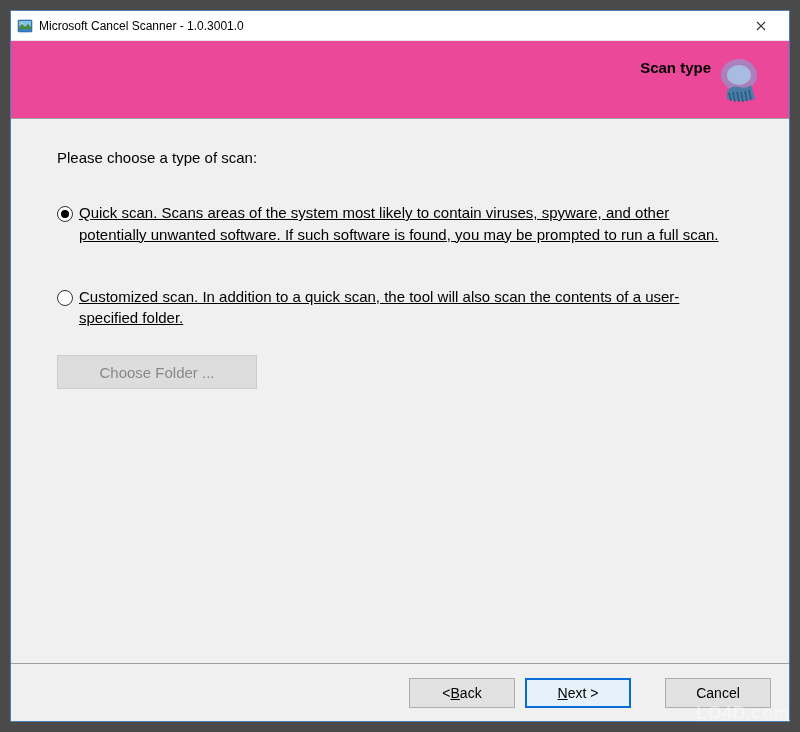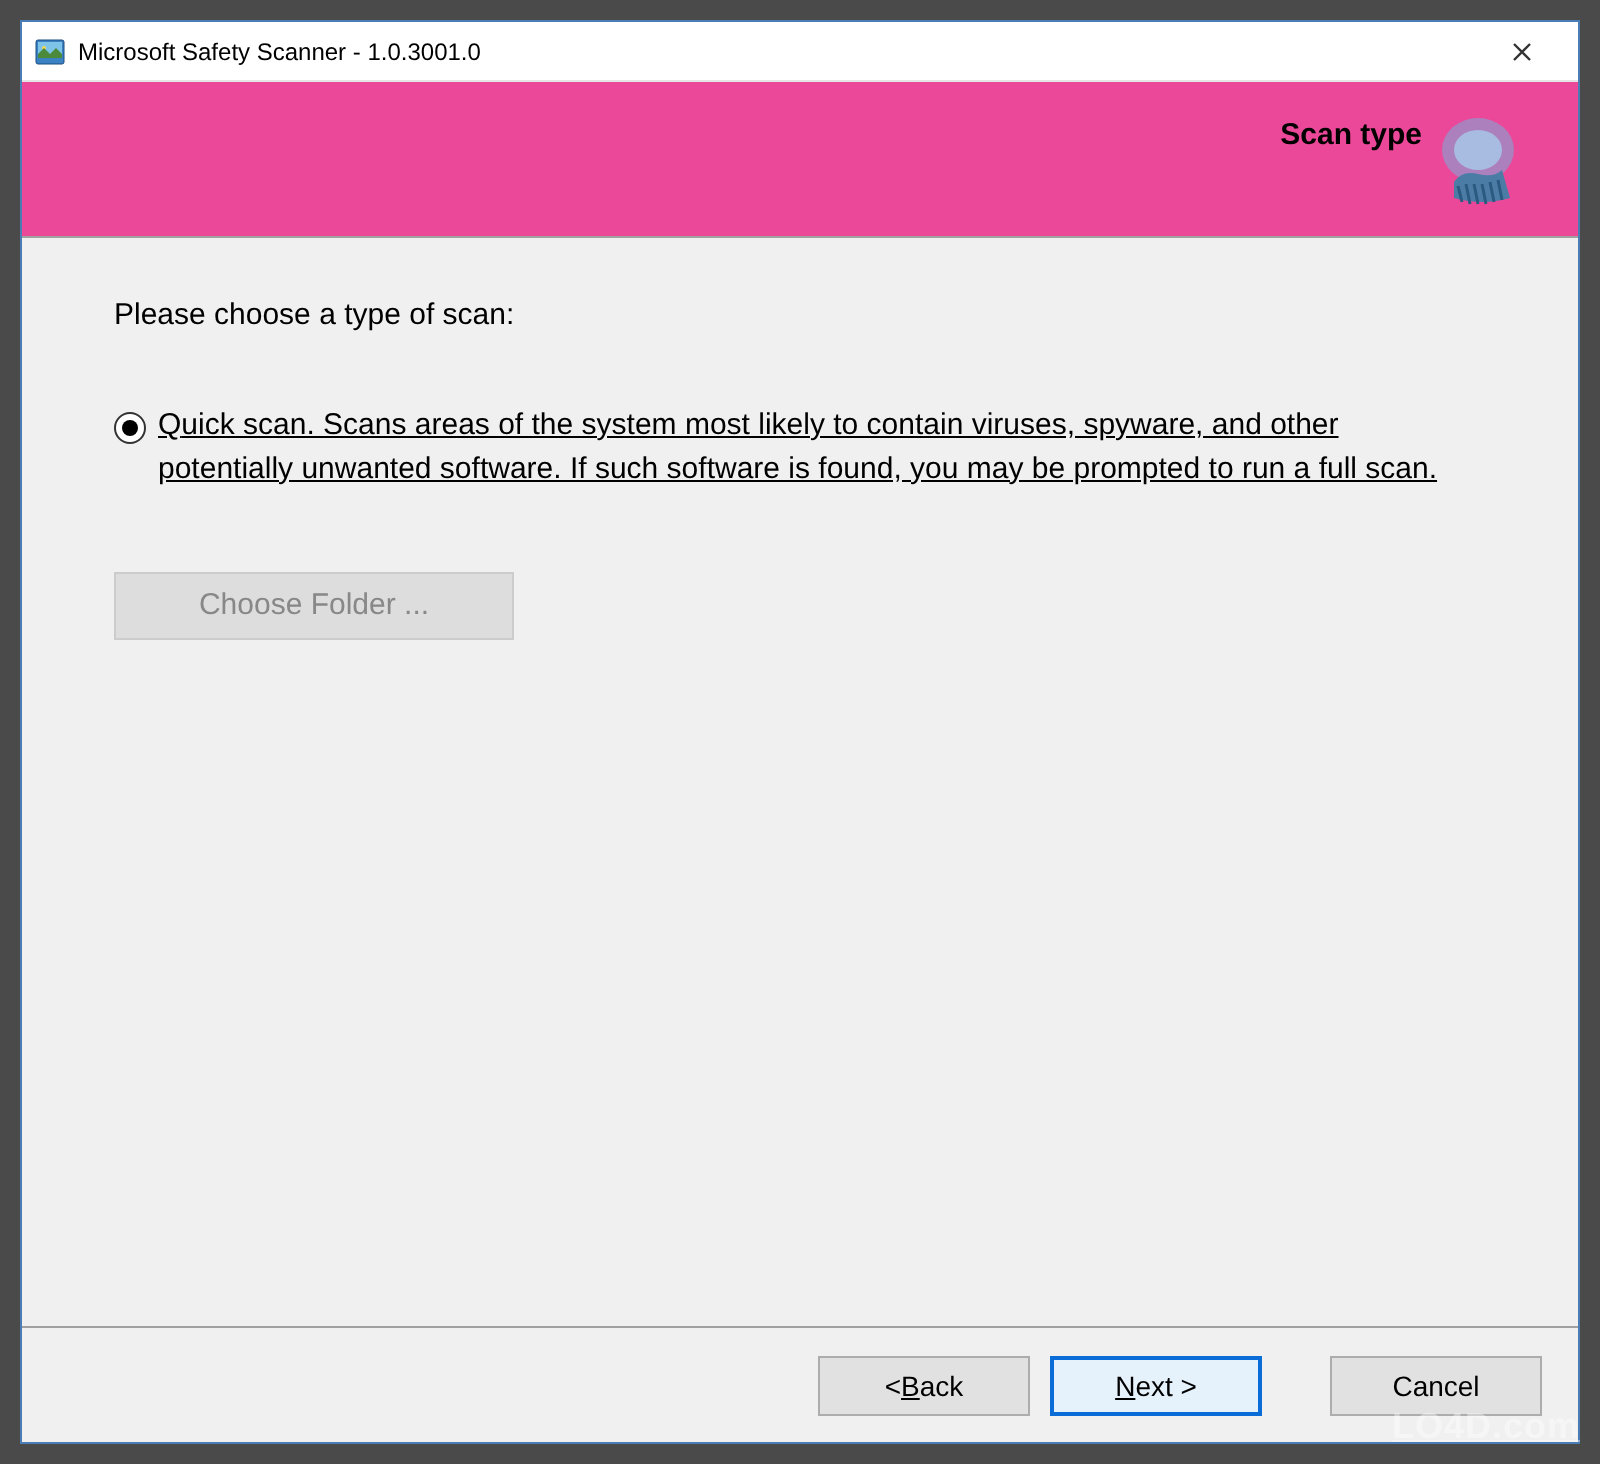--- a/index.html
+++ b/index.html
@@ -181,21 +181,21 @@
 
   <div class="titlebar">
     <div class="titlebar-icon">
       <svg viewBox="0 0 16 16">
         <rect x="1" y="2" width="14" height="12" rx="1" fill="#3b82c4" stroke="#1a4d80" stroke-width="0.5"></rect>
         <rect x="2" y="3" width="12" height="8" fill="#7ec3e8"></rect>
         <circle cx="5" cy="6" r="1" fill="#ffd750"></circle>
         <path d="M2 9 L5 6 L8 9 L11 6 L14 9 L14 11 L2 11 Z" fill="#4a8a3a"></path>
       </svg>
     </div>
-    <div class="titlebar-text">Microsoft Safety Scanner - 1.0.3001.0</div>
+    <div class="titlebar-text">Microsoft Cancel Scanner - 1.0.3001.0</div>
     <div class="close-btn">
       <svg width="10" height="10" viewBox="0 0 10 10">
         <path d="M1 1 L9 9 M9 1 L1 9" stroke="#333" stroke-width="1.2"></path>
       </svg>
     </div>
   </div>
 
   <div class="header">
     <div class="header-title">Scan type</div>
     <div class="header-icon">
@@ -210,20 +210,24 @@
 
   <div class="content">
     <div class="prompt">Please choose a type of scan:</div>
 
     <div class="option">
       <div class="radio selected"></div>
       <div class="option-label"><span class="underline">Q</span><span>uick scan. Scans areas of the system most likely to contain viruses, spyware, and other potentially unwanted software. If such software is found, you may be prompted to run a full scan.</span></div>
     </div>
 
 
+    <div class="option" style="margin-bottom:20px;">
+      <div class="radio"></div>
+      <div class="option-label"><span class="underline">C</span><span>ustomized scan. In addition to a quick scan, the tool will also scan the contents of a user-specified folder.</span></div>
+    </div>
 
     <div class="folder-btn">Choose Folder ...</div>
   </div>
 
   <div class="footer">
     <div class="btn">
         <span>&lt; </span>
         <span class="underline">B</span>
         <span>ack</span>
       </div>

